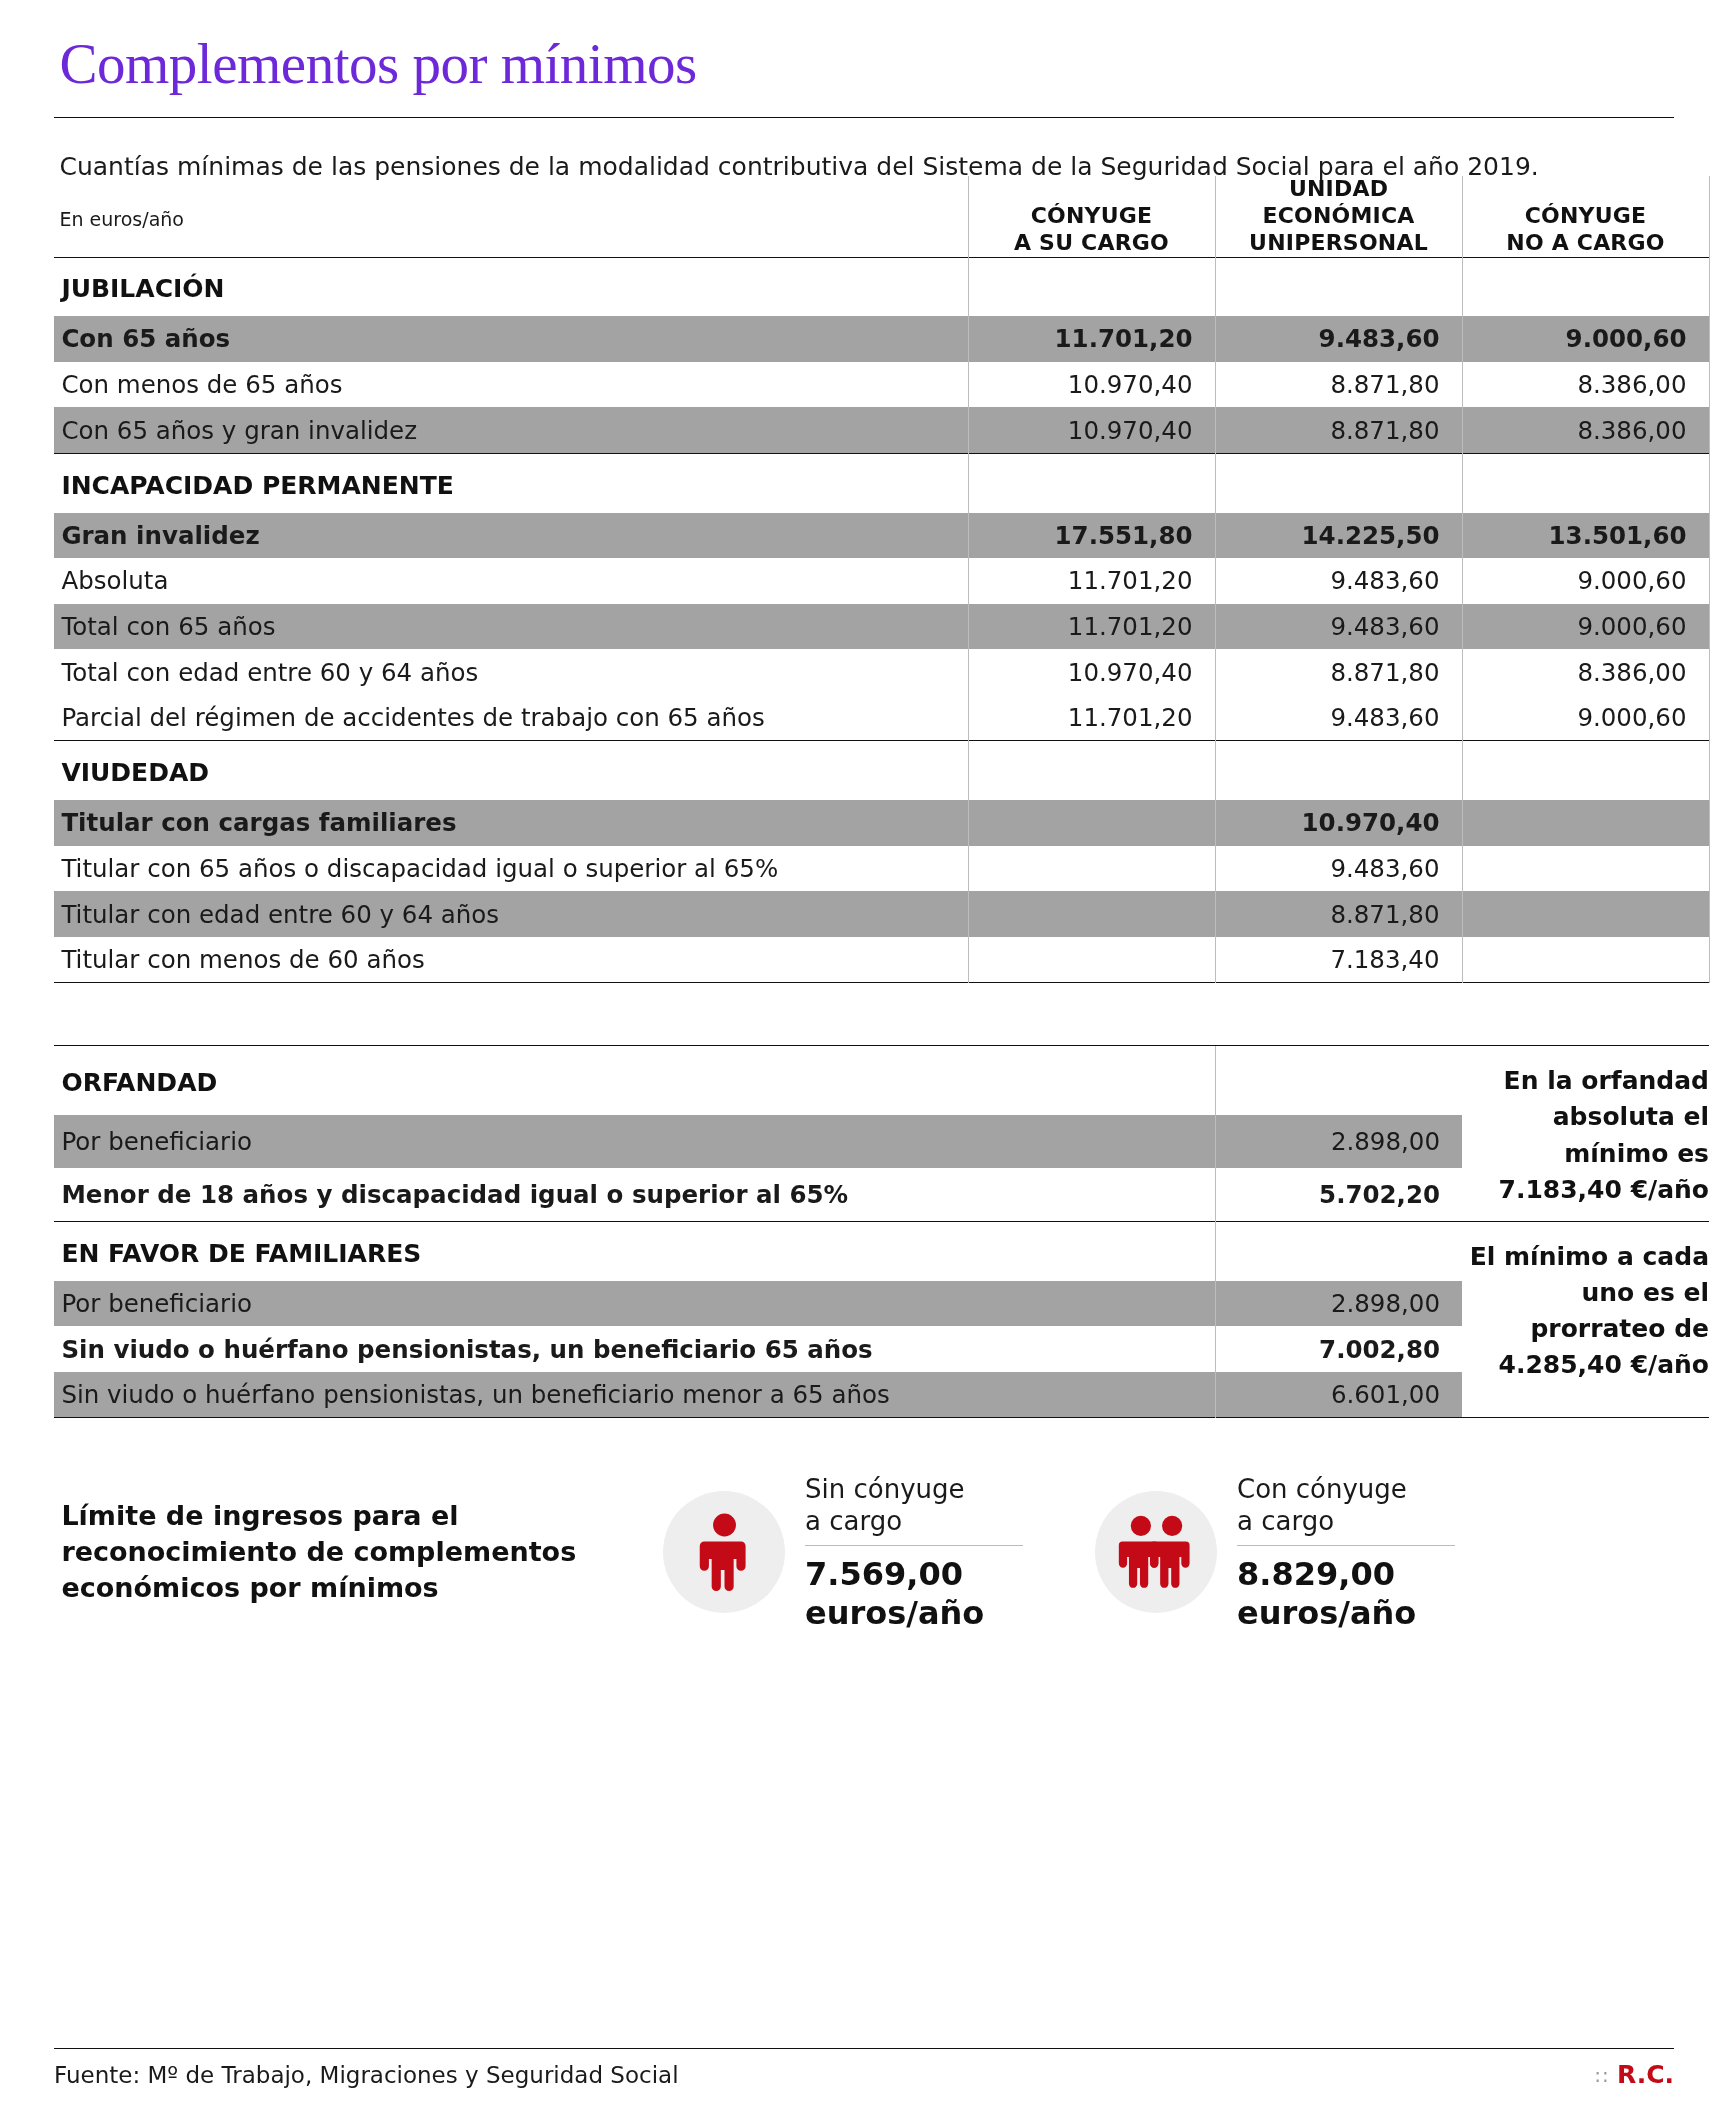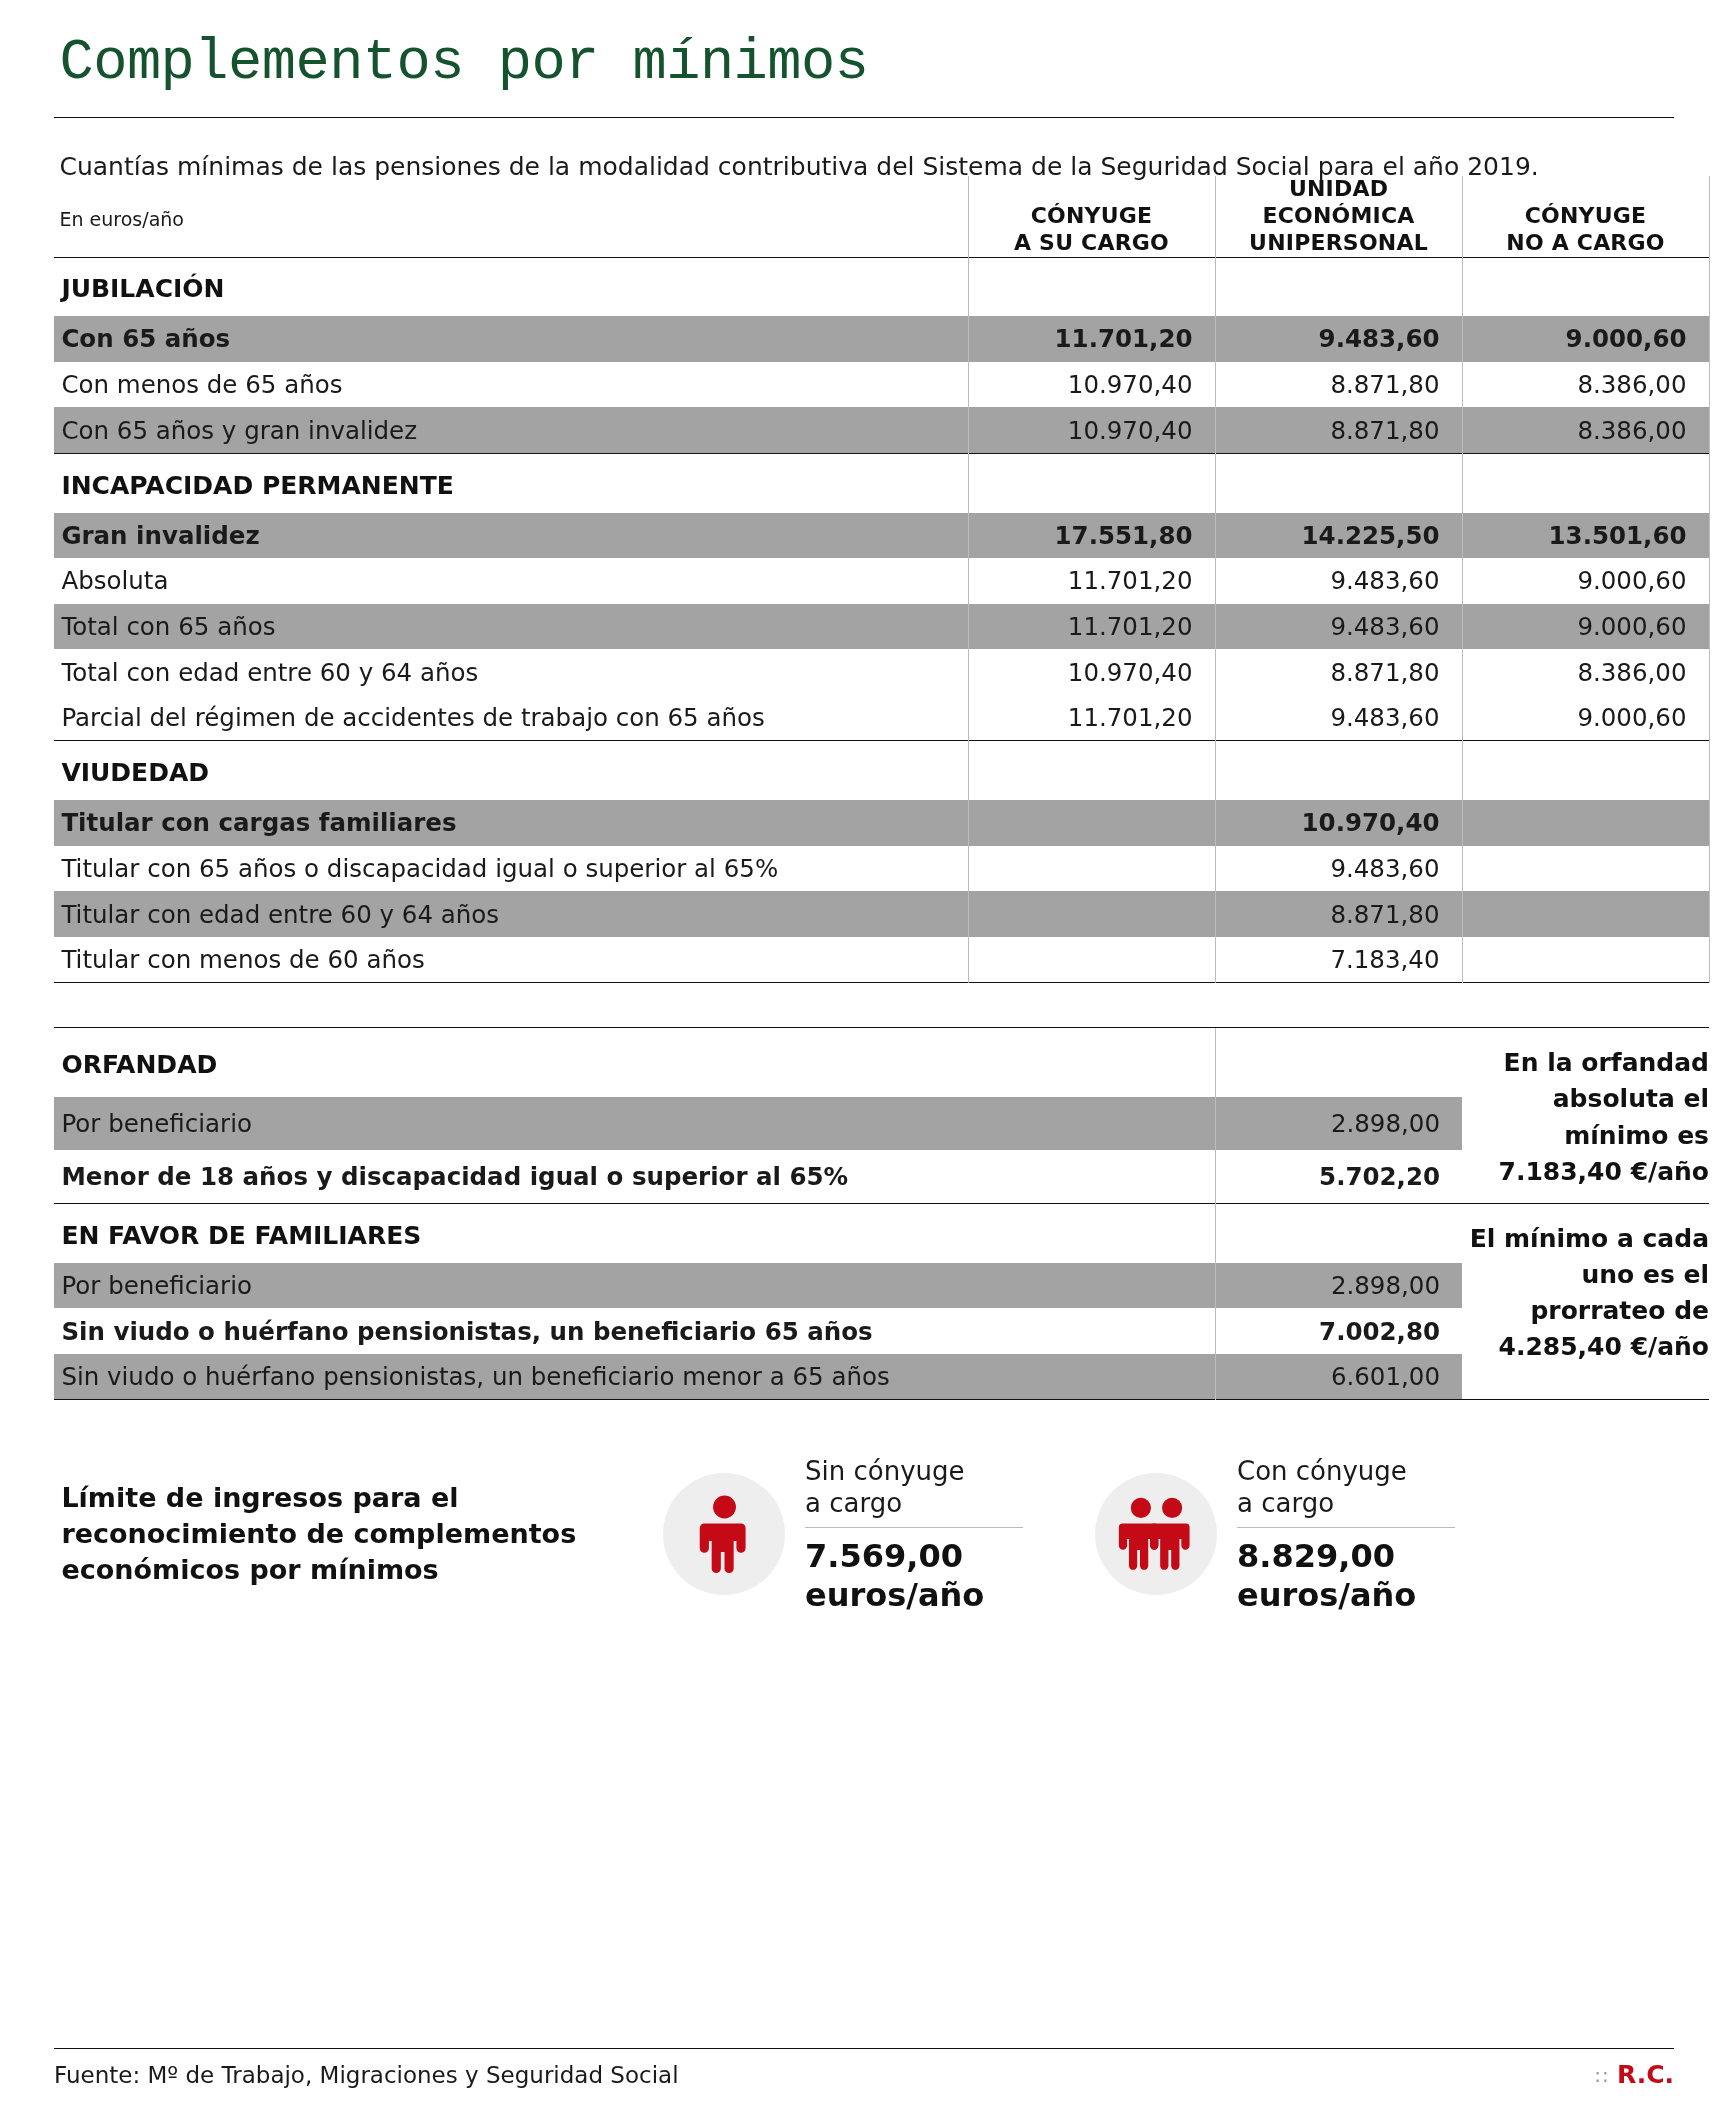--- a/index.html
+++ b/index.html
@@ -11,25 +11,25 @@
     font-family: "DejaVu Sans", sans-serif;
     color: #1a1a1a;
   }
   .page {
     width: 1728px;
     height: 2121px;
     padding: 31px 54px 0 54px;
     position: relative;
   }
   .title {
-    font-family: Liberation Mono, monospace;
+    font-family: Liberation Serif, serif;
     font-weight: 400;
     font-size: 57px;
     letter-spacing: -0.5px;
-    color: #14532d;
+    color: #6d28d9;
     margin: 0 0 0 5.5px;
     line-height: 1.15;
   }
   .rule-top {
     border-bottom: 1.8px solid #111;
     margin: 20px 0 0 0;
   }
   .subtitle {
     margin: 31px 5.5px 0 5.5px;
     font-size: 25px;
@@ -94,21 +94,21 @@
   tr.row td.v.last { border-right: 0.9px solid #bdbdbd; }
   tr.row.alt td { background: #a3a3a3; }
   tr.row.bold td { font-weight: bold; }
 
   tr.endrule td { border-top: 1.8px solid #111; height: 0; padding: 0; font-size: 0; }
   .gap { height: 42px; }
 
   
   .lower {
     position: relative;
-    margin-top: 2px;
+    margin-top: 20px;
   }
   table.lower-t {
     width: 100%;
     border-collapse: collapse;
     table-layout: fixed;
   }
   col.l-label { width: 1161px; }
   col.l-val { width: 247px; }
   col.l-note { width: 247px; }
 

